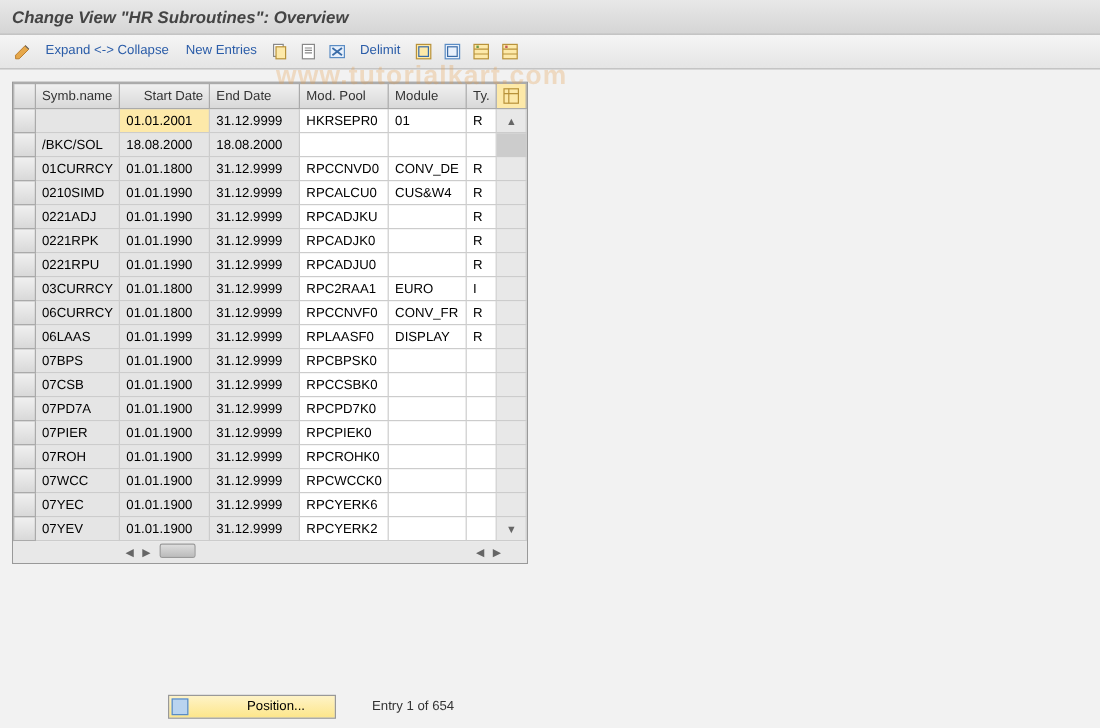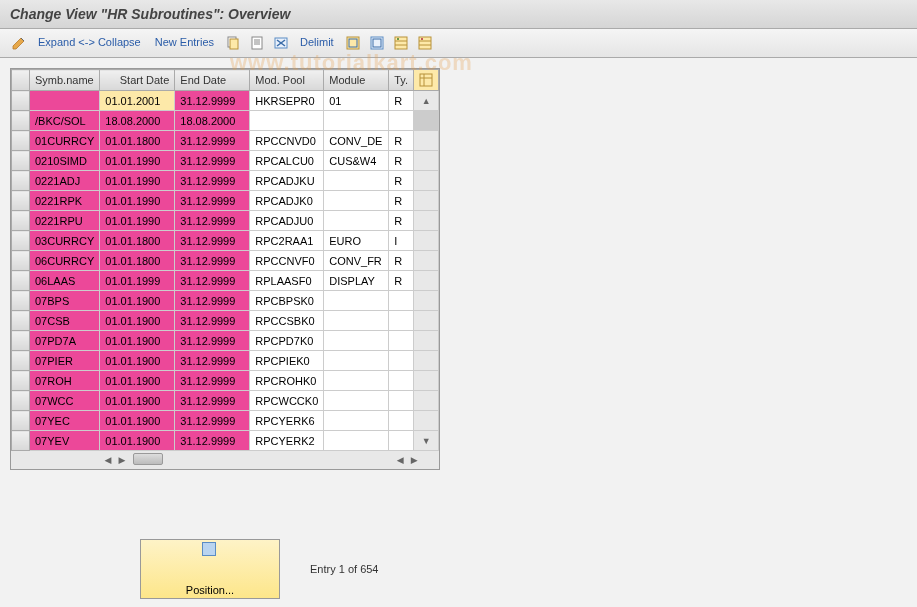--- a/index.html
+++ b/index.html
@@ -79,21 +79,21 @@
       color: #333;
       height: 20px;
     }
     td {
       border: 1px solid #ccc;
       padding: 2px 5px;
       height: 20px;
       background: #fff;
     }
     td.date-cell {
-      background: #ec4899;
+      background: #e5e5e5;
     }
     td.highlight {
       background: #fde9a9;
     }
     .row-selector {
       width: 18px;
       background: linear-gradient(to bottom, #f0f0f0, #d8d8d8);
       border: 1px solid #aaa;
     }
     .col-symb { width: 70px; }
@@ -158,21 +158,20 @@
       margin-left: 130px;
       background: linear-gradient(to bottom, #fef3c7, #fde68a);
       border: 1px solid #999;
       padding: 2px 4px;
       display: flex;
       align-items: center;
       gap: 28px;
       cursor: pointer;
       width: 140px;
       justify-content: space-between;
-      flex-direction: column;
     }
     .position-btn .pos-icon {
       width: 14px;
       height: 14px;
       background: #b9d4f0;
       border: 1px solid #5a8cc4;
       display: inline-block;
       position: relative;
       margin-left: -2px;
     }

